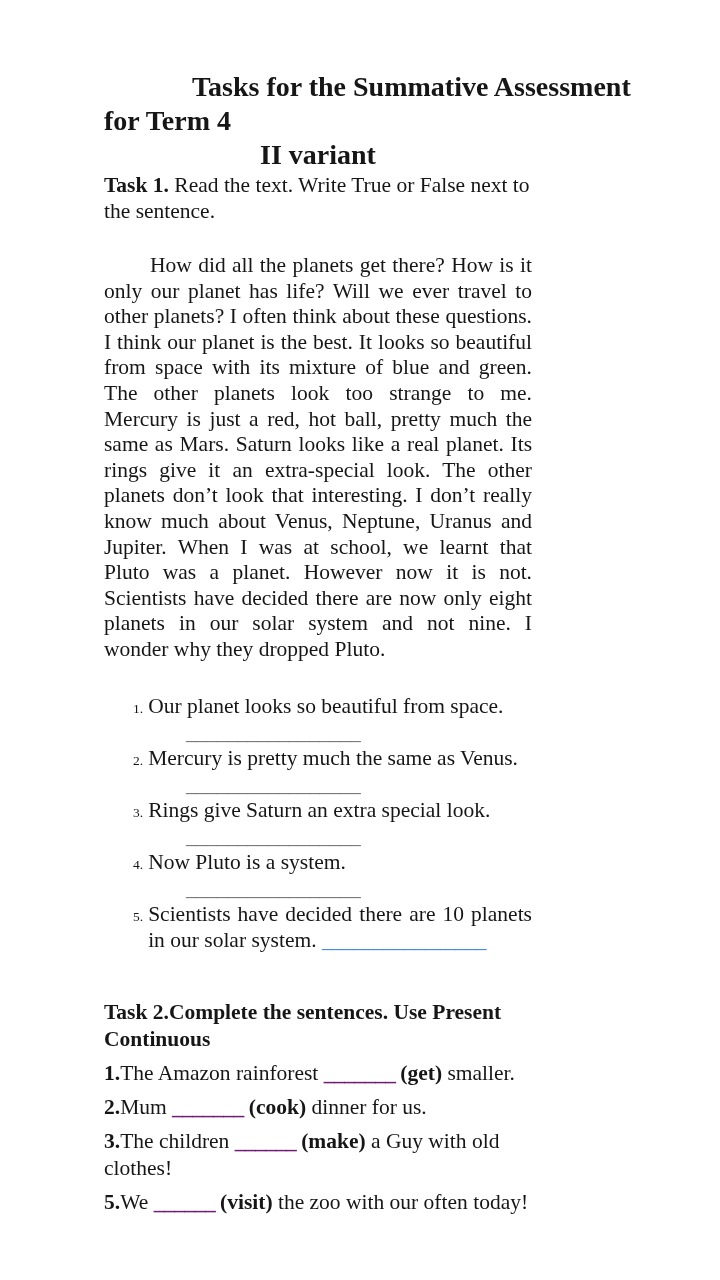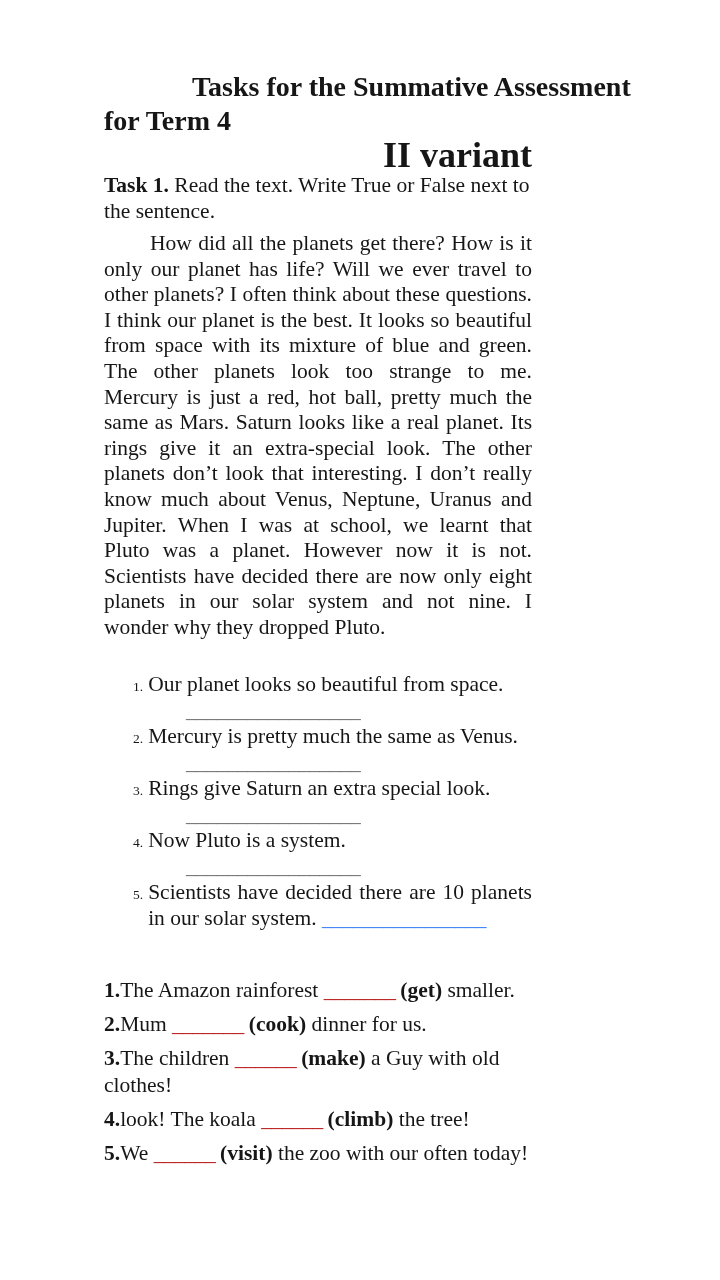--- a/index.html
+++ b/index.html
@@ -19,33 +19,33 @@
   }
   
   .title {
     font-weight: bold;
     font-size: 28px;
     line-height: 34px;
   }
   .title-l1 { padding-left: 88px; white-space: nowrap; }
   .variant {
     font-weight: bold;
-    font-size: 36px;
+    font-size: 28px;
     line-height: 34px;
-    text-align: right;
+    text-align: center;
     margin: 0;
   }
   
   .task1-head {
     font-size: 21.5px;
     line-height: 26px;
   }
   .task1-head b { font-weight: bold; }
   .passage {
-    margin-top: 7px;
+    margin-top: 29px;
     font-size: 21.5px;
     line-height: 25.6px;
     text-align: justify;
     text-indent: 46px;
   }
   .t1-list { margin-top: 30px; }
   .t1-item {
     display: flex;
     margin-left: 29px;
   }
@@ -75,21 +75,21 @@
     font-weight: bold;
     font-size: 21.5px;
     line-height: 27px;
   }
   .t2-line {
     margin: 7px 0 0 0;
     font-size: 21.5px;
     line-height: 27px;
   }
   .t2-line b { font-weight: bold; }
-  .t2-blank { font-weight: normal; letter-spacing: -0.5px; color: #b91c1c; }
+  .t2-blank { font-weight: bold; letter-spacing: -0.5px; color: #701a75; }
 </style>
 </head>
 <body>
 
 <div class="page">
 
   <div class="title">
     <div class="title-l1">Tasks for the Summative Assessment</div>
     <div class="title-l2">for Term 4</div>
   </div>
@@ -129,25 +129,25 @@
     <div class="t1-blank">_________________</div>
 
     <div class="t1-item">
       <span class="t1-num">5.</span>
       <span class="t1-text"><span>Scientists have decided there are 10 planets in our solar system.</span> <span class="inline-blank">________________</span></span>
     </div>
 
   </div>
 
   <div class="task2">
+    <div class="t2-head">Task 2.Complete the sentences. Use Present Continuous</div>
 
     <div class="t2-line"><b>1.</b><span>The Amazon rainforest </span><span class="t2-blank">_______ </span><b>(get)</b><span> smaller.</span></div>
 
     <div class="t2-line"><b>2.</b><span>Mum </span><span class="t2-blank">_______ </span><b>(cook)</b><span> dinner for us.</span></div>
 
     <div class="t2-line"><b>3.</b><span>The children </span><span class="t2-blank">______ </span><b>(make)</b><span> a Guy with old clothes!</span></div>
 
-    <div class="t2-line"><b>4.</b><span>look! The koala </span><span class="t2-blank">______ </span><b>(climb)</b><span> the tree!</span></div>
 
     <div class="t2-line"><b>5.</b><span>We </span><span class="t2-blank">______ </span><b>(visit)</b><span> the zoo with our often today!</span></div>
   </div>
 
 </div>
 
 </body></html>

